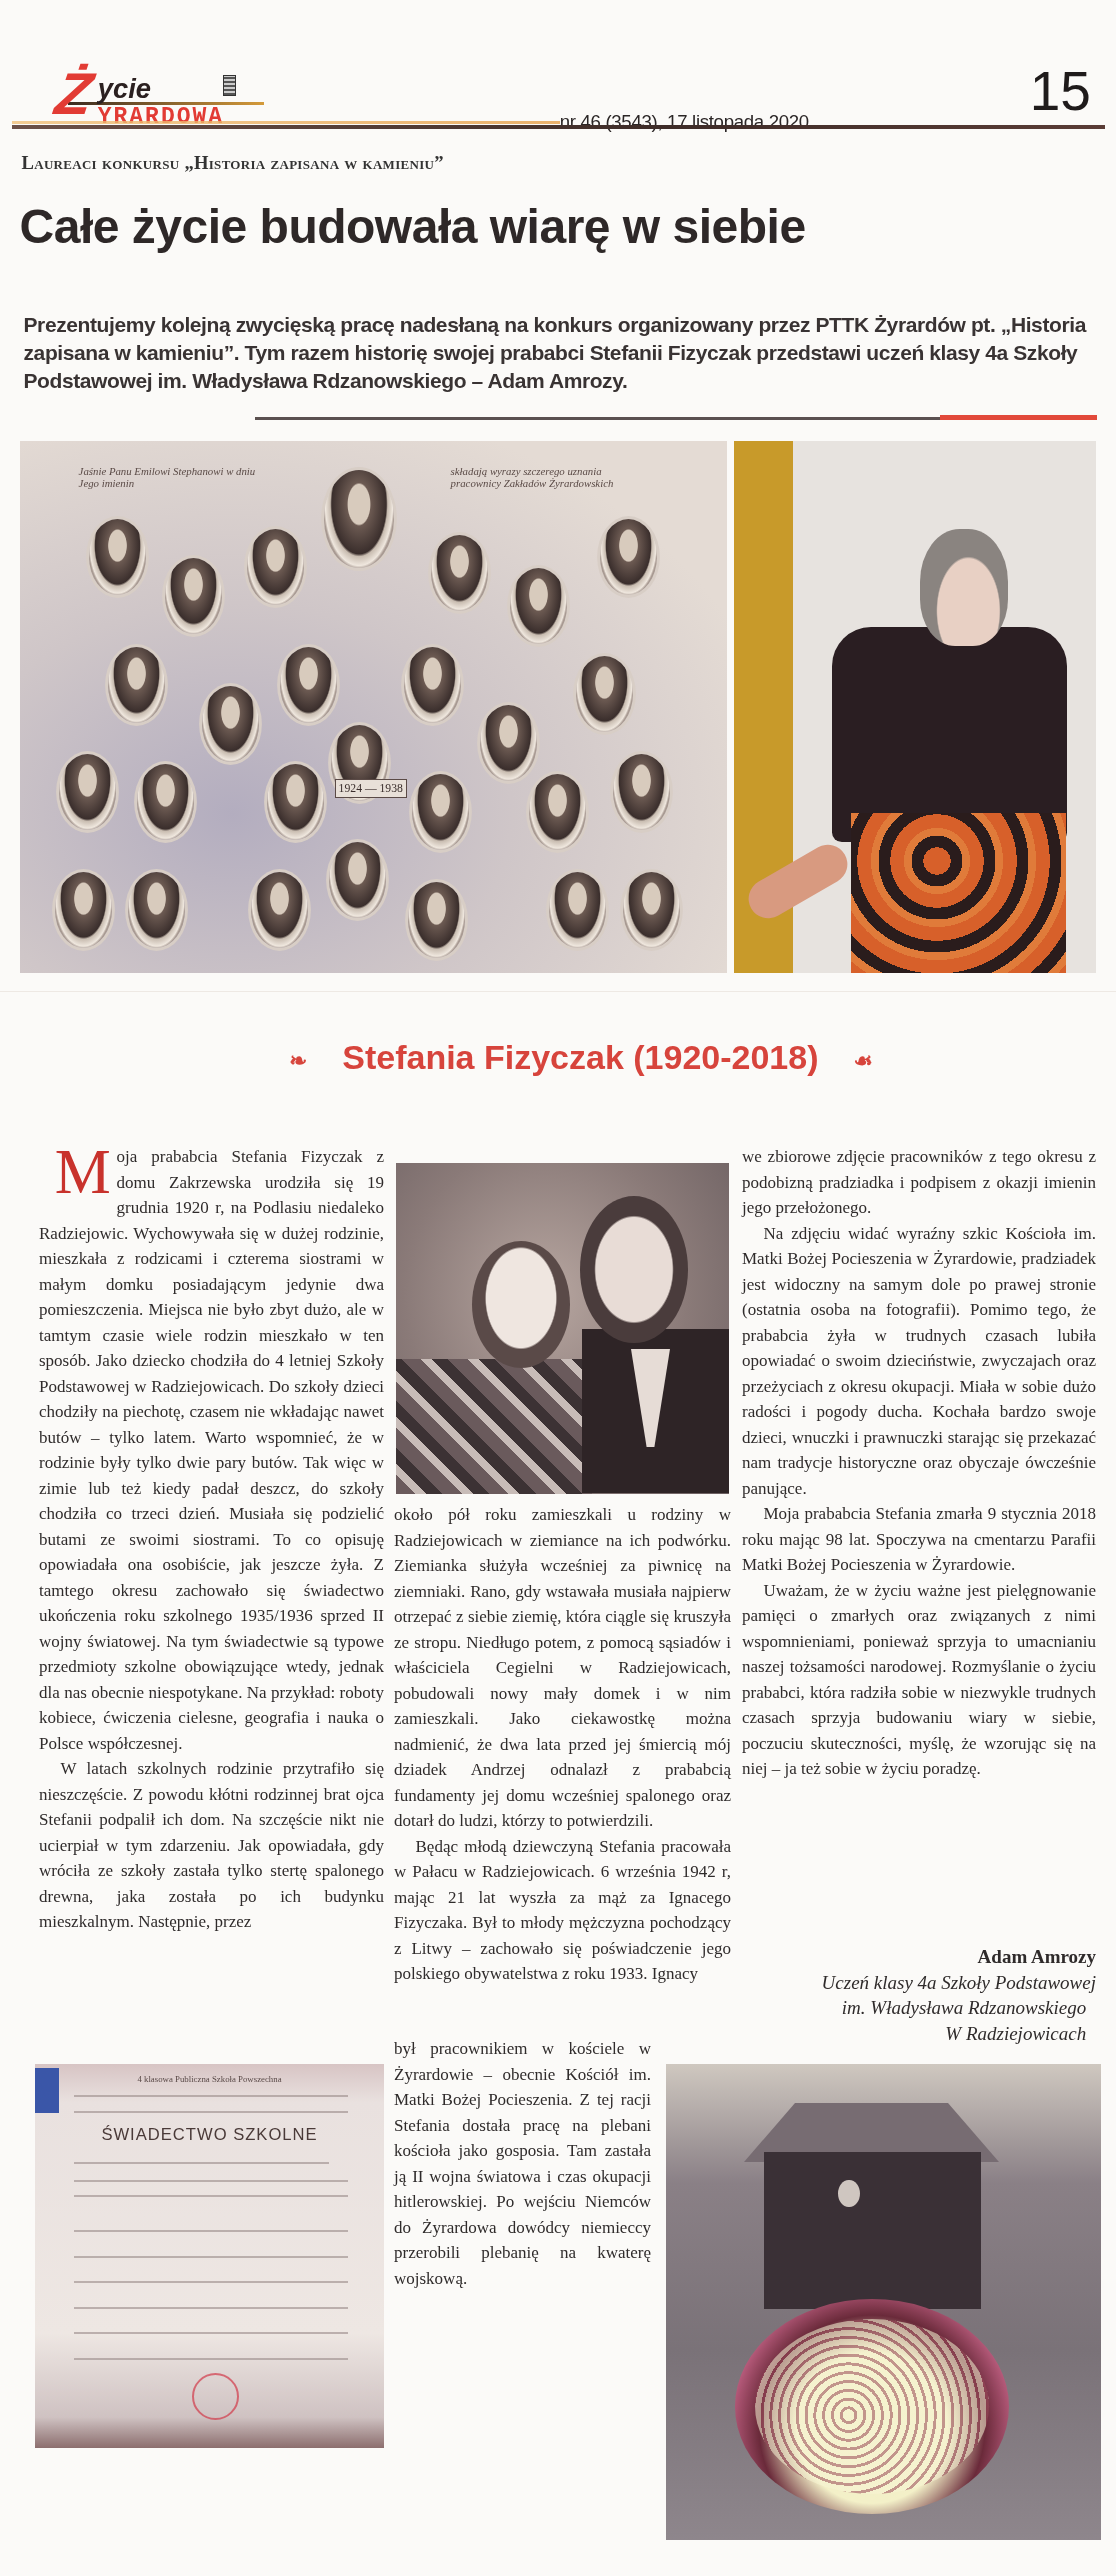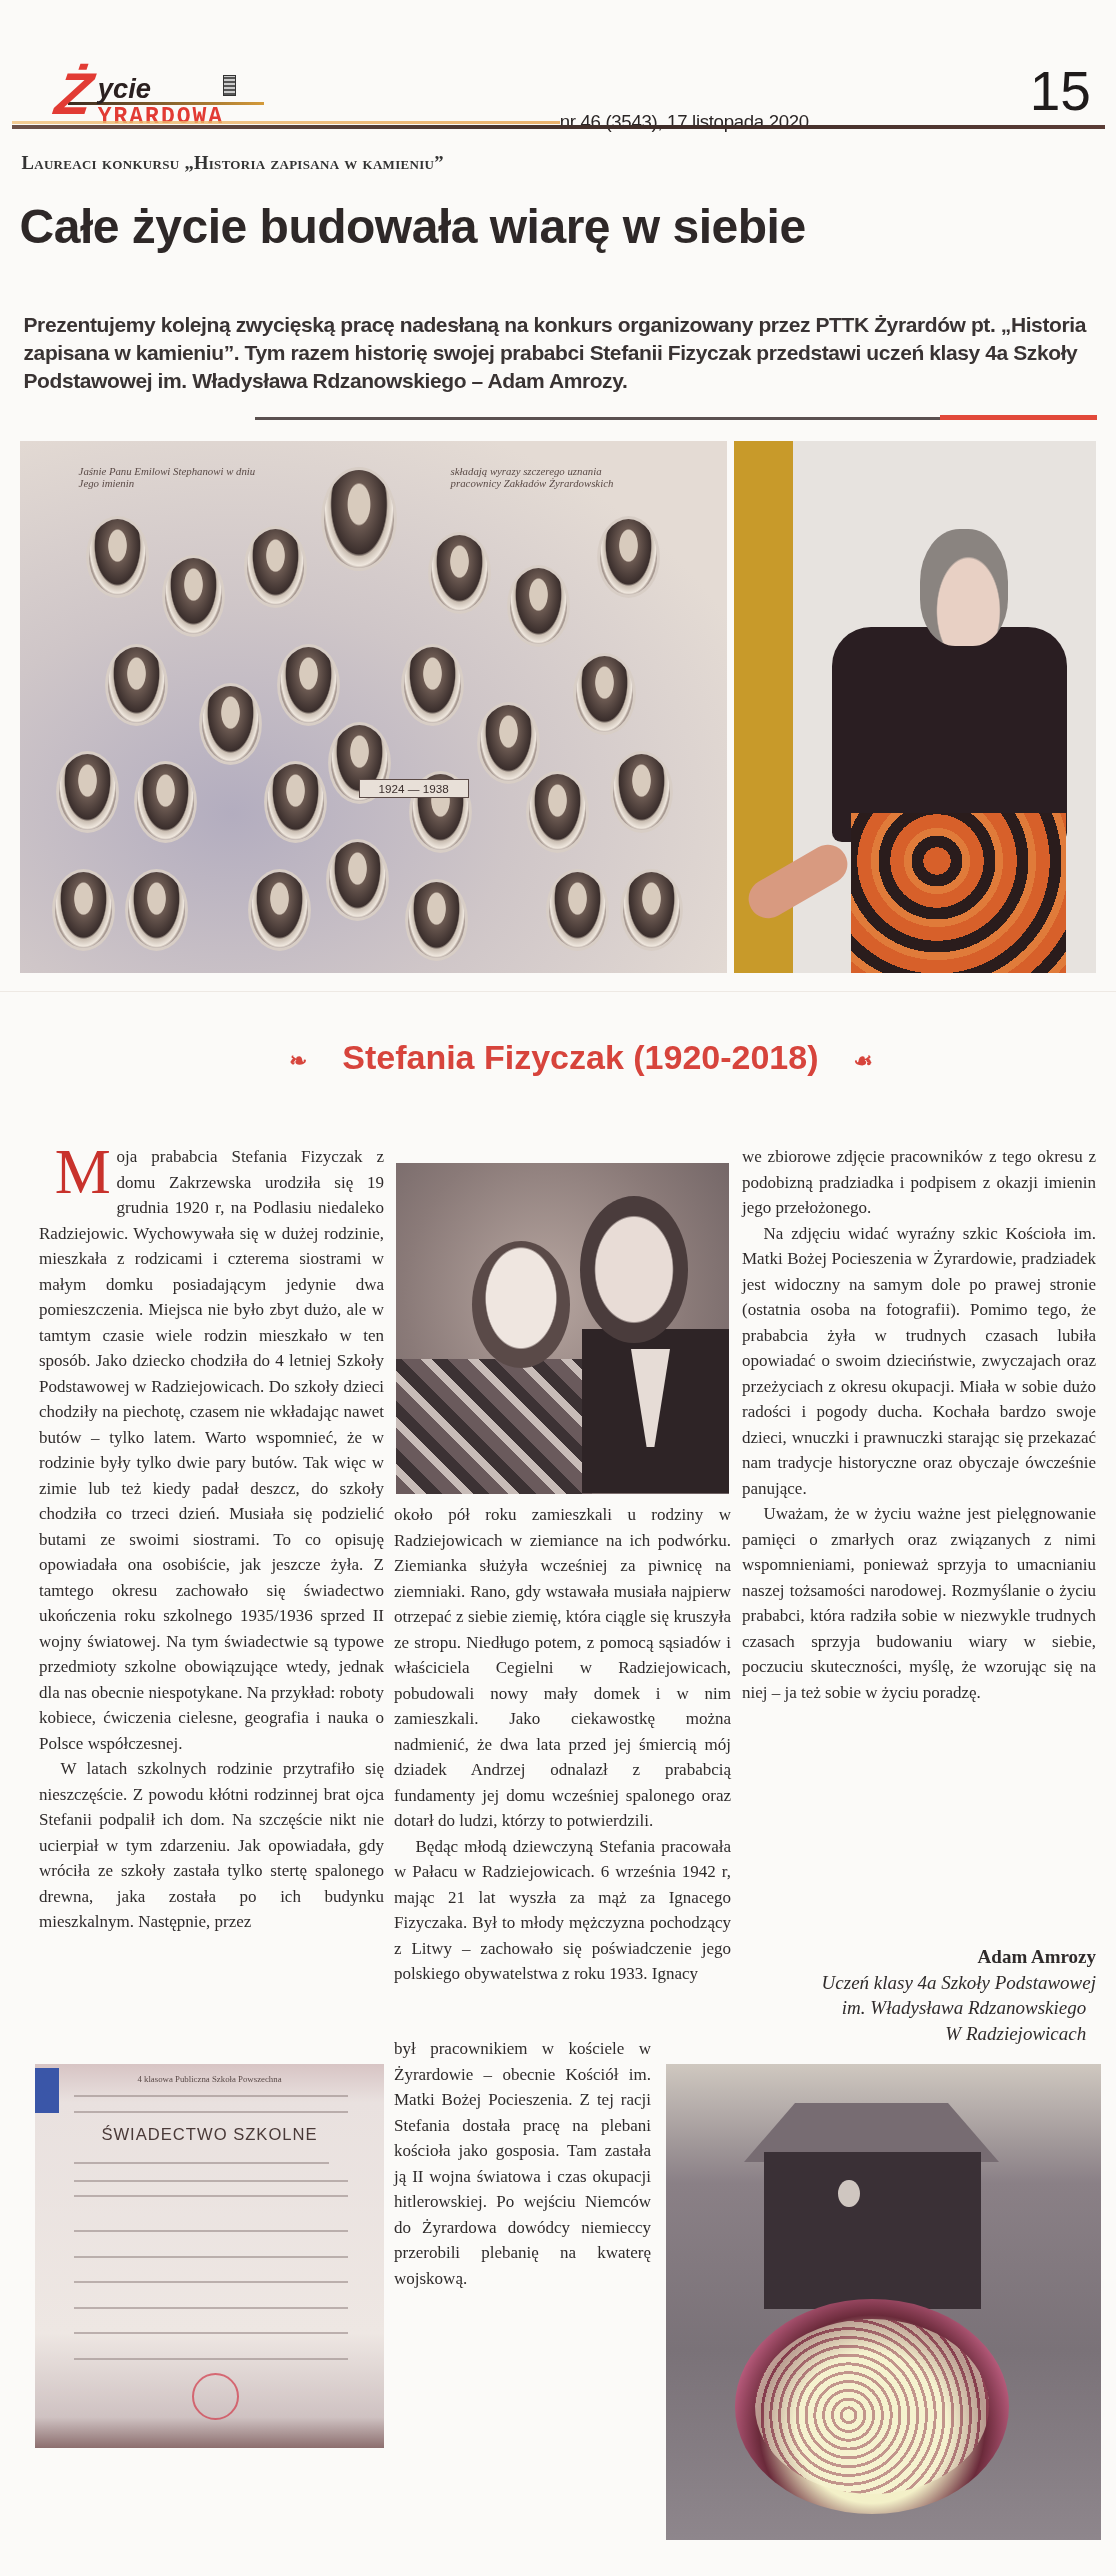--- a/index.html
+++ b/index.html
@@ -31,21 +31,21 @@
   .lead-rule-red { left: 940px; top: 415px; width: 157px; height: 4.9px; background: #e2493a; }
 
   
   .photo { overflow: hidden; }
   .collage { left: 19.6px; top: 441px; width: 707px; height: 532px;
     background: radial-gradient(ellipse at 30% 70%, #b3adbf 0%, #cfc6c8 40%, #e4dbd4 80%); }
   .oval { position: absolute; width: 57px; height: 76px; border-radius: 50%;
     background: radial-gradient(ellipse at 50% 35%, #d8cbbd 0 22%, #6c5a52 24%, #3a2e2c 55%, #c8bcb0 58%, #efe7de 68%, #a89a92 72%);
     box-shadow: 0 0 0 2.9px #d8cec6; }
   .banner { position:absolute; font-family: "Liberation Serif", serif; font-style: italic; color:#5a4a46; font-size: 10.8px; }
-  .years { position:absolute; left: 315px; top: 338px; padding: 2px 19px; border: 1px solid #5a4a46; font-size: 11.7px; color:#3a2e2c; background:#e8e0d8; font-family: Liberation Sans, sans-serif; margin-left: 24px; }
+  .years { position:absolute; left: 315px; top: 338px; padding: 2px 3px; border: 1px solid #5a4a46; font-size: 11.7px; color:#3a2e2c; background:#e8e0d8; font-family: Liberation Serif, serif; }
   .elder { left: 734px; top: 441px; width: 362px; height: 532px;
     background: linear-gradient(90deg,#c89a2a 0 59px, #e7e3df 59px); }
   .elder .head { position:absolute; left: 186px; top: 88px; width: 88px; height: 117px; border-radius: 45% 45% 40% 40%; background: radial-gradient(ellipse at 55% 70%, #e8d0c4 0 45%, #8a8480 47%); }
   .elder .shirt { position:absolute; left: 98px; top: 186px; width: 235px; height: 215px; background: #2a1e22; border-radius: 39px 39px 9.8px 9.8px; }
   .elder .skirt { position:absolute; left: 117px; top: 372px; width: 215px; height: 160px; background: repeating-radial-gradient(circle at 40% 30%, #d7602a 0 13.7px, #2a1c1c 13.7px 25.5px, #e07b3a 25.5px 33px); }
   .elder .arm { position:absolute; left: 9.8px; top: 421px; width: 108px; height: 39px; background: #d89a80; transform: rotate(-30deg); border-radius: 19.6px; }
 
   
   .section-title { left: 0; top: 1038px; width: 1116px; text-align: center; font-family: "Liberation Sans", sans-serif; font-weight: bold; font-size: 34px; color: #d7443c; padding-left: 46px; }
   .orn { font-family: "DejaVu Serif", serif; font-size: 21.5px; color: #d7443c; vertical-align: middle; margin: 0 35px; }
@@ -201,20 +201,21 @@
 <div class="abs photo grave">
   <div class="roof"></div>
   <div class="stone"></div>
   <div class="medal"></div>
   <div class="flowers"></div>
 </div>
 
 <div class="abs col col3">
   <p class="noindent">we zbiorowe zdjęcie pracowników z tego okresu z podobizną pradziadka i podpisem z okazji imienin jego przełożonego.</p>
   <p>Na zdjęciu widać wyraźny szkic Kościoła im. Matki Bożej Pocieszenia w Żyrardowie, pradziadek jest widoczny na samym dole po prawej stronie (ostatnia osoba na fotografii). Pomimo tego, że prababcia żyła w trudnych czasach lubiła opowiadać o swoim dzieciństwie, zwyczajach oraz przeżyciach z okresu okupacji. Miała w sobie dużo radości i pogody ducha. Kochała bardzo swoje dzieci, wnuczki i prawnuczki starając się przekazać nam tradycje historyczne oraz obyczaje ówcześnie panujące.</p>
+  <p>Moja prababcia Stefania zmarła 9 stycznia 2018 roku mając 98 lat. Spoczywa na cmentarzu Parafii Matki Bożej Pocieszenia w Żyrardowie.</p>
   <p>Uważam, że w życiu ważne jest pielęgnowanie pamięci o zmarłych oraz związanych z nimi wspomnieniami, ponieważ sprzyja to umacnianiu naszej tożsamości narodowej. Rozmyślanie o życiu prababci, która radziła sobie w niezwykle trudnych czasach sprzyja budowaniu wiary w siebie, poczuciu skuteczności, myślę, że wzorując się na niej – ja też sobie w życiu poradzę.</p>
 </div>
 <div class="abs sig">
   <div class="name">Adam Amrozy</div>
   <div class="it">Uczeń klasy 4a Szkoły Podstawowej</div>
   <div class="it" style="padding-right:9.8px">im. Władysława Rdzanowskiego</div>
   <div class="it" style="padding-right:9.8px">W Radziejowicach</div>
 </div>
 
 

